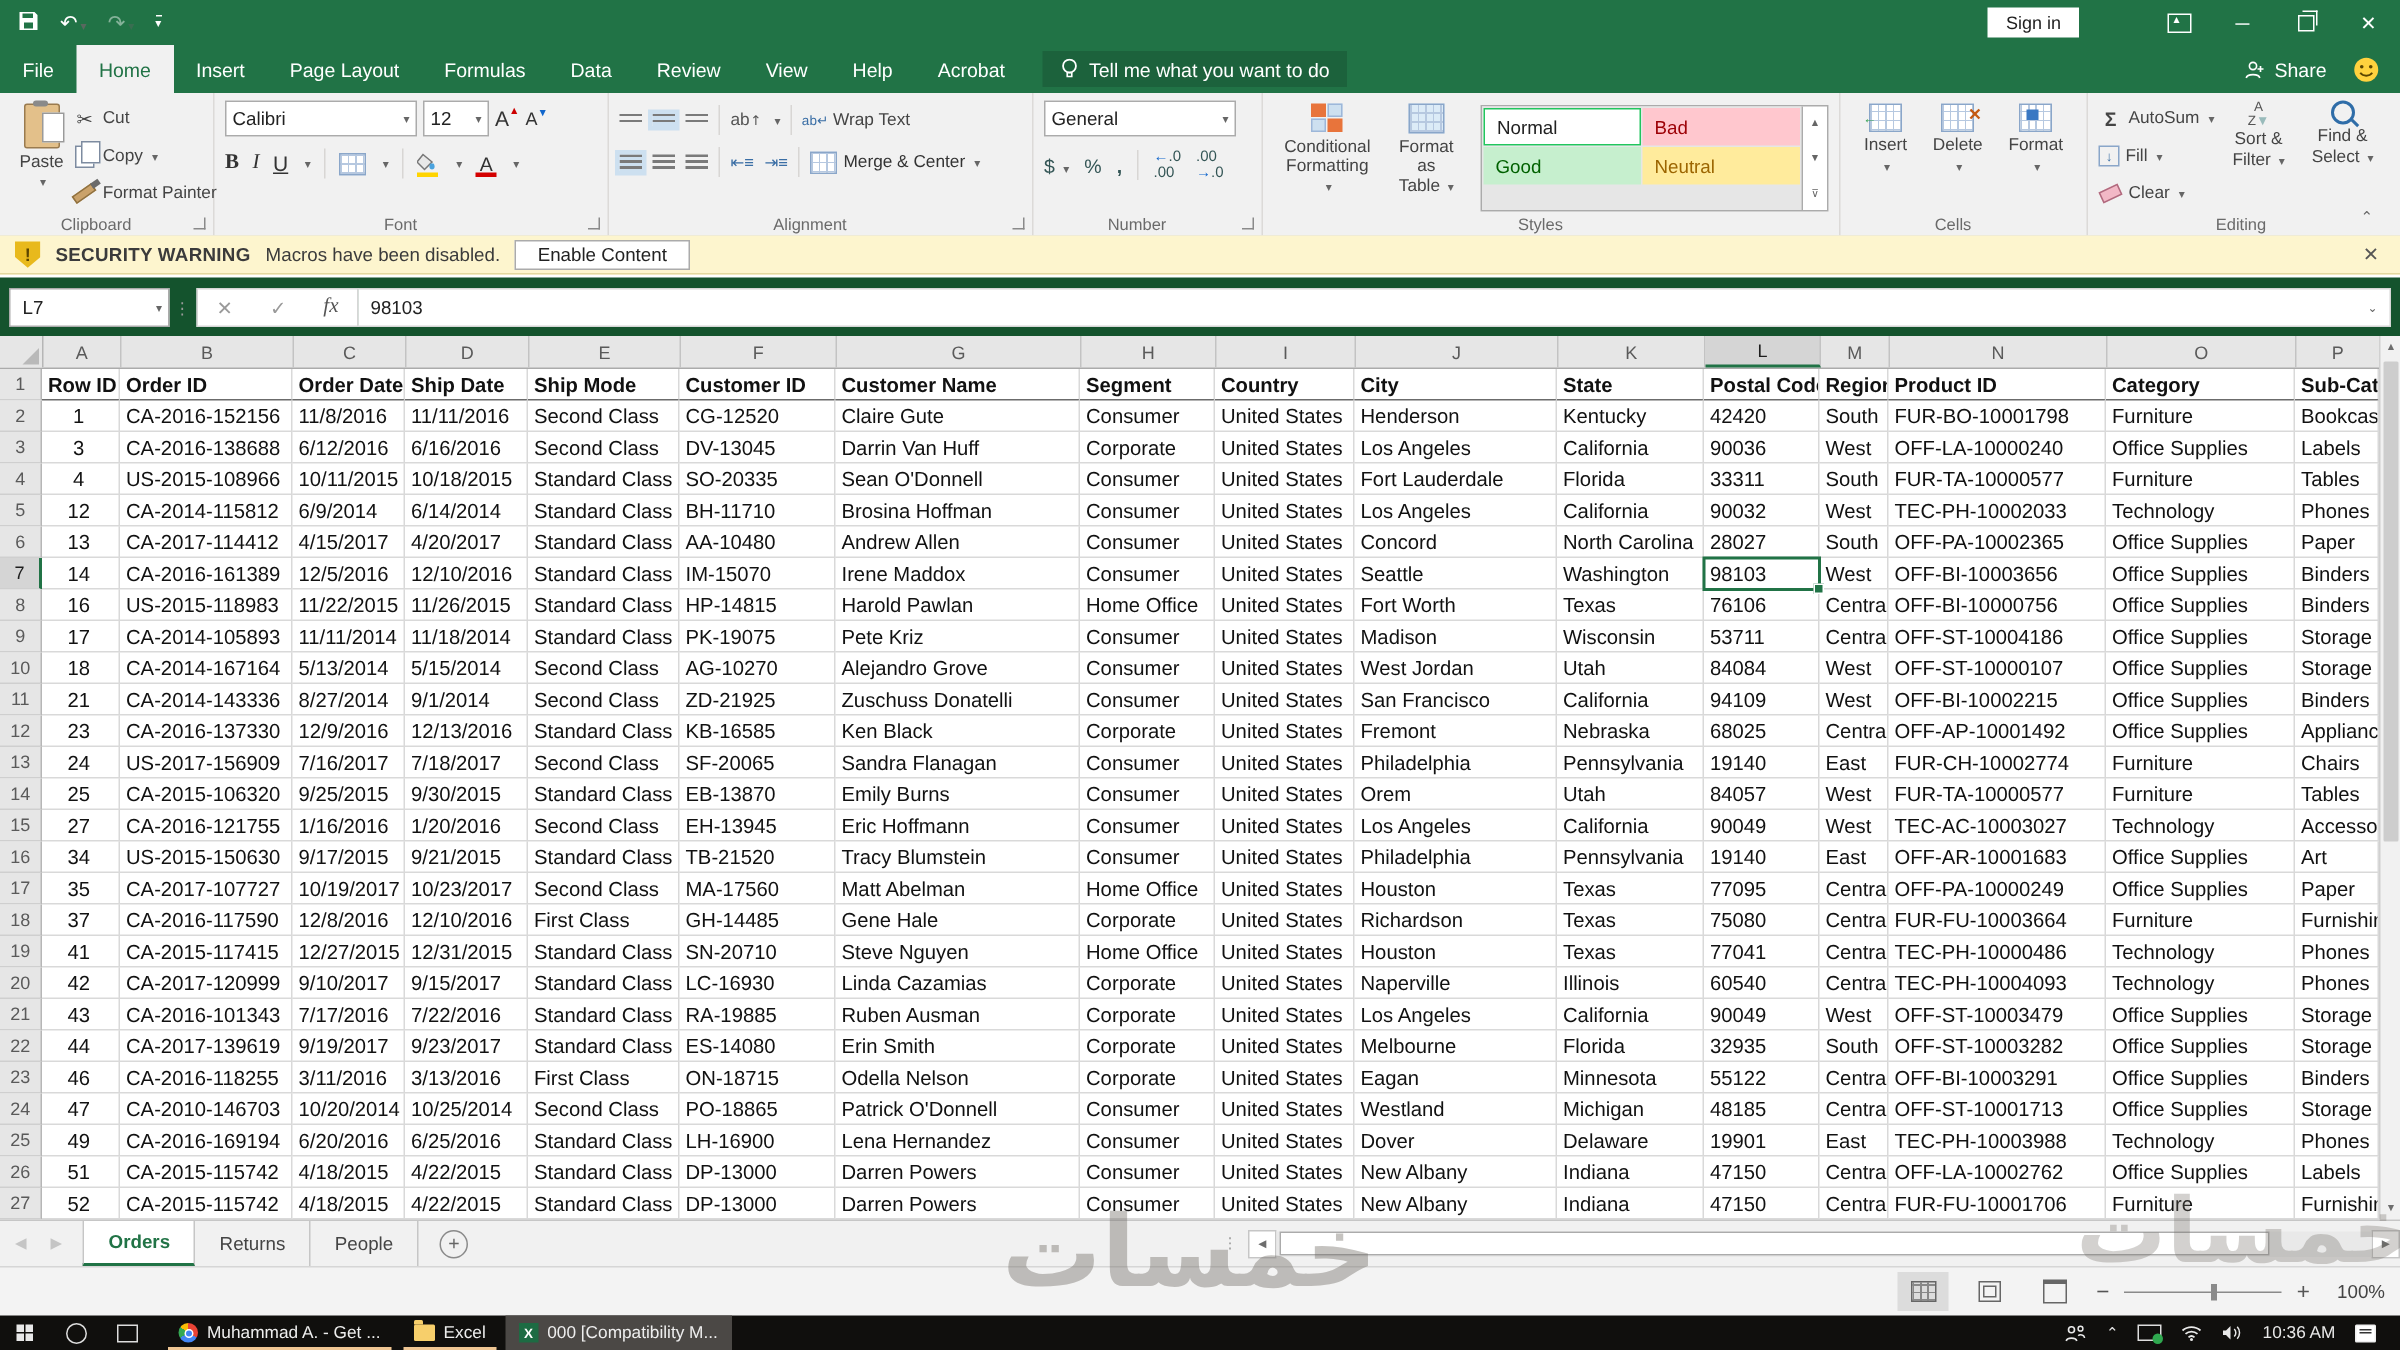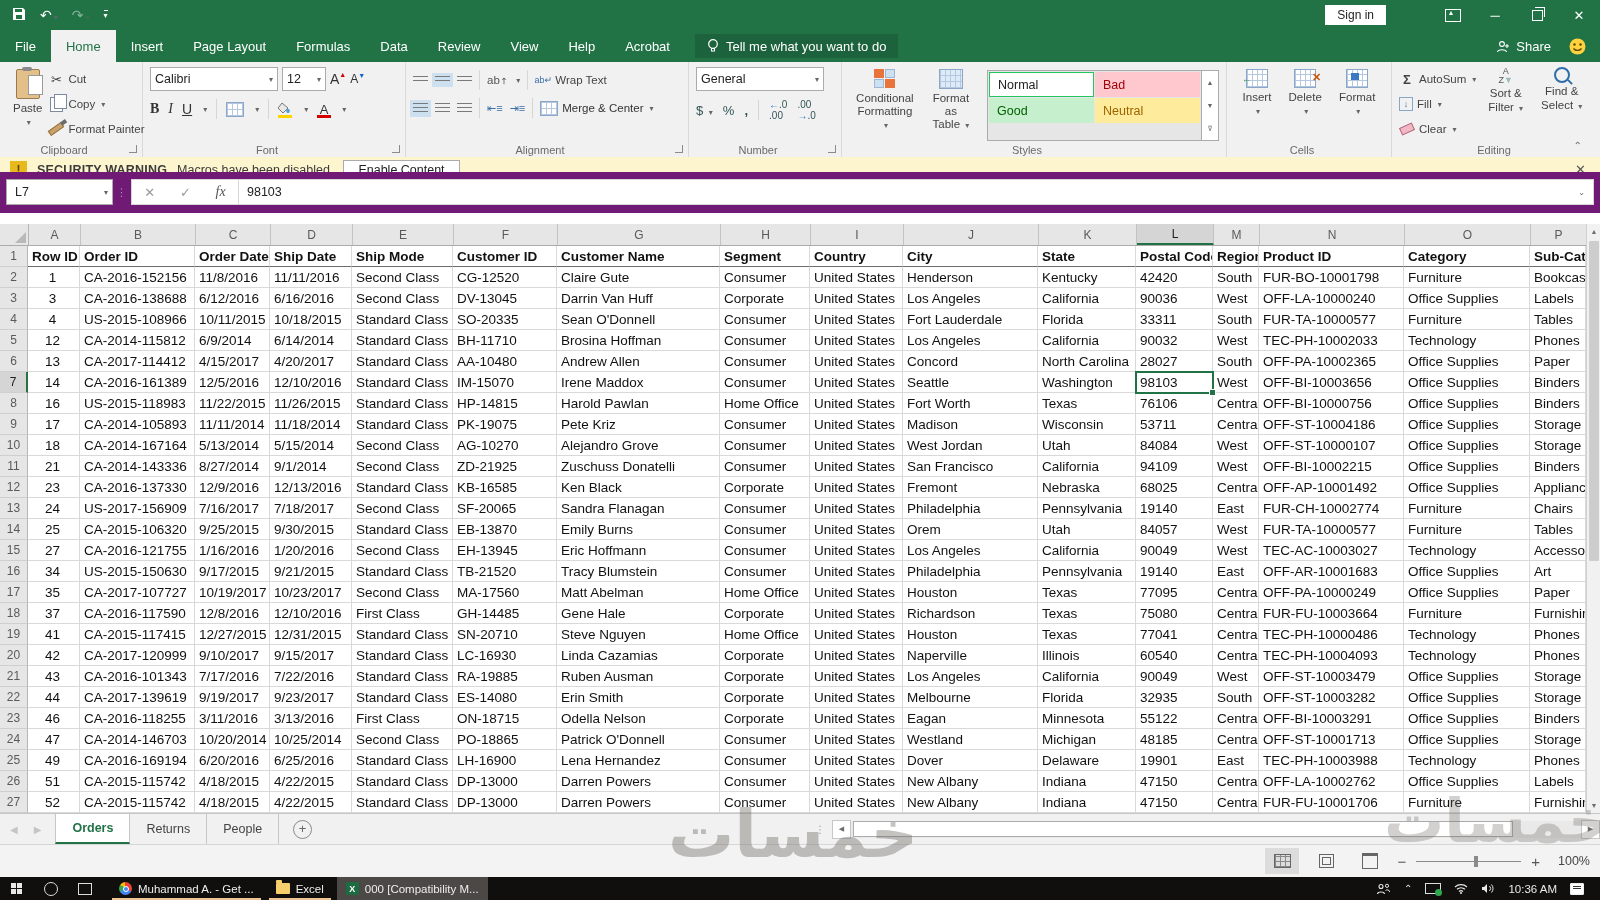--- a/index.html
+++ b/index.html
@@ -74,21 +74,21 @@
   .mag{width:12px;height:12px;border:2px solid #2f6da8;border-radius:50%;position:relative;}
   .mag:after{content:"";position:absolute;width:6px;height:2px;background:#2f6da8;transform:rotate(45deg);right:-5px;bottom:-2px;}
   .chev-collapse{position:absolute;right:18px;bottom:6px;color:#666;font-size:10px;cursor:pointer;}
   
   .warnbar{top:157px;left:0;width:1600px;height:26px;background:#fdf5ce;border-bottom:1px solid #e3d89f;display:flex;align-items:center;gap:10px;padding-left:10px;font-size:12.5px;color:#3b3b3b;box-sizing:border-box;}
   .shield{width:17px;height:18px;background:#e8b91c;clip-path:polygon(0 0,100% 0,100% 60%,50% 100%,0 60%);display:flex;align-items:center;justify-content:center;color:#5b4500;font-weight:bold;font-size:12px;flex:none;}
   .warn-title{font-weight:bold;letter-spacing:.2px;}
   .enablebtn{background:#fff;border:1px solid #ababab;padding:2px 14px;font-size:12.5px;cursor:pointer;color:#222;}
   .warn-x{margin-left:auto;padding-right:14px;color:#555;cursor:pointer;font-size:13px;}
   
-  .fmlband{top:172px;left:0;width:1600px;height:41px;background:#701a75;}
+  .fmlband{top:185px;left:0;width:1600px;height:41px;background:#14532d;}
   .fmlrow{position:absolute;top:7px;left:6px;right:6px;height:26px;display:flex;align-items:stretch;}
   .namebox{width:97px;background:#fff;border:1px solid #ababab;display:flex;align-items:center;font-size:12.5px;color:#222;padding-left:8px;cursor:pointer;}
   .namebox .dd{margin-left:auto;margin-right:4px;}
   .dots3{width:18px;display:flex;align-items:center;justify-content:center;color:#9a9a9a;font-size:11px;letter-spacing:1px;}
   .fxstrip{width:106px;background:#fff;border:1px solid #d6d6d6;display:flex;align-items:center;justify-content:space-around;color:#9a9a9a;font-size:13px;}
   .fxstrip .fx{font-style:italic;font-family:"Liberation Serif",serif;color:#555;font-size:14px;cursor:pointer;}
   .fmlfield{flex:1;background:#fff;border:1px solid #d6d6d6;border-left:none;display:flex;align-items:center;padding-left:8px;font-size:12.5px;color:#222;cursor:text;}
   .fmlfield .dd{margin-left:auto;margin-right:8px;}
   
   .gridwrap{top:224px;left:0;width:1586px;height:589px;background:#fff;overflow:hidden;border-bottom:1px solid #ababab;}
@@ -921,21 +921,21 @@
         <div class="gcell" style="width: 98px;">Minnesota</div>
         <div class="gcell" style="width: 77px;">55122</div>
         <div class="gcell" style="width: 46px;">Central</div>
         <div class="gcell" style="width: 145px;">OFF-BI-10003291</div>
         <div class="gcell" style="width: 126px;">Office Supplies</div>
         <div class="gcell" style="width: 56px;">Binders</div>
       </div>
       <div class="grow">
         <div class="rhcell">24</div>
         <div class="gcell c" style="width: 52px;">47</div>
-        <div class="gcell" style="width: 115px;">CA-2014-146703</div>
+        <div class="gcell" style="width: 115px;">CA-2010-146703</div>
         <div class="gcell" style="width: 75px;">10/20/2014</div>
         <div class="gcell" style="width: 82px;">10/25/2014</div>
         <div class="gcell" style="width: 101px;">Second Class</div>
         <div class="gcell" style="width: 104px;">PO-18865</div>
         <div class="gcell" style="width: 163px;">Patrick O'Donnell</div>
         <div class="gcell" style="width: 90px;">Consumer</div>
         <div class="gcell" style="width: 93px;">United States</div>
         <div class="gcell" style="width: 135px;">Westland</div>
         <div class="gcell" style="width: 98px;">Michigan</div>
         <div class="gcell" style="width: 77px;">48185</div>

